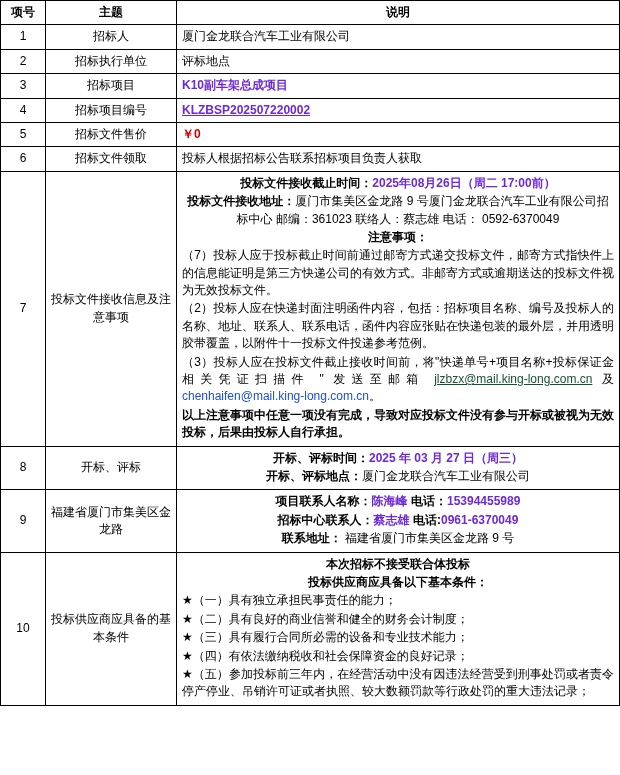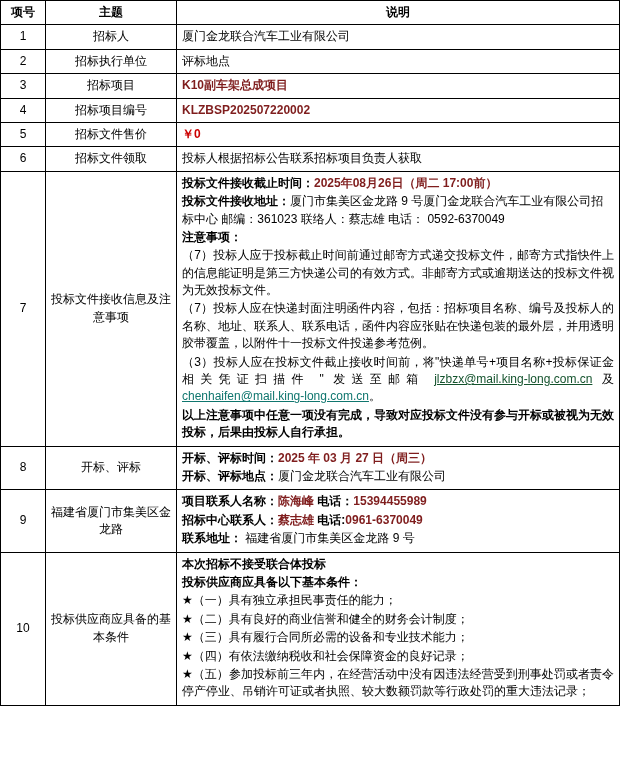--- a/index.html
+++ b/index.html
@@ -31,28 +31,28 @@
     text-align: center;
     font-weight: bold;
     font-size: 13px;
     padding: 7px 4px;
     border-radius: 6px;
   }
   .cell-center { text-align: center; }
   .cell-mid { vertical-align: middle; }
   .cell-top { vertical-align: top; }
   .bold { font-weight: bold; }
-  .blue { color: #7f1d1d; }
+  .blue { color: #6d28d9; }
   .red { color: #cc0000; }
-  .ul { }
-  .p { margin: 0 0 1px 0; }
+  .ul { text-decoration: underline; }
+  .p { margin: 0 0 1px 0; text-align: center; }
   .desc-block { font-size: 12px; line-height: 1.5; }
   .desc-block .hd { font-weight: bold; }
   .row7 td { padding-top: 5px; padding-bottom: 5px; }
-  .mail { color: #0f766e; text-decoration: underline; }
+  .mail { color: #1d4ed8; }
   .mailred { color: #14532d; text-decoration: underline; }
   .j { text-align: justify; }
 </style>
 </head>
 <body>
 
 <table class="bid-table">
   <thead>
     <tr>
       <td class="col-no">项号</td>
@@ -103,21 +103,21 @@
       <td class="col-topic cell-mid">投标文件接收信息及注意事项</td>
       <td class="col-desc cell-top desc-block">
         <p class="p">
           <span class="hd">投标文件接收截止时间：</span><span class="bold blue">2025年08月26日（周二 17:00前）</span>
         </p>
         <p class="p">
           <span class="hd">投标文件接收地址：</span><span>厦门市集美区金龙路 9 号厦门金龙联合汽车工业有限公司招标中心 邮编：361023    联络人：蔡志雄   电话： 0592-6370049</span>
         </p>
         <p class="p hd">注意事项：</p>
         <p class="p j">（7）投标人应于投标截止时间前通过邮寄方式递交投标文件，邮寄方式指快件上的信息能证明是第三方快递公司的有效方式。非邮寄方式或逾期送达的投标文件视为无效投标文件。</p>
-        <p class="p j">（7）投标人应在快递封面注明函件内容，包括：招标项目名称、编号及投标人的名称、地址、联系人、联系电话，函件内容应张贴在快递包装的最外层，并用透明胶带覆盖，以附件十一投标文件投递参考范例。</p>
+        <p class="p j">（2）投标人应在快递封面注明函件内容，包括：招标项目名称、编号及投标人的名称、地址、联系人、联系电话，函件内容应张贴在快递包装的最外层，并用透明胶带覆盖，以附件十一投标文件投递参考范例。</p>
         <p class="p j">
           <span>（3）投标人应在投标文件截止接收时间前，将"快递单号+项目名称+投标保证金相关凭证扫描件 " 发送至邮箱 </span><span class="mailred">jlzbzx@mail.king-long.com.cn</span><span> 及 </span><span class="mail">chenhaifen@mail.king-long.com.cn</span><span>。</span>
         </p>
         <p class="p hd j">以上注意事项中任意一项没有完成，导致对应投标文件没有参与开标或被视为无效投标，后果由投标人自行承担。</p>
       </td>
     </tr>
 
     <tr>
       <td class="col-no cell-mid">8</td>
       <td class="col-topic cell-mid">开标、评标</td>

